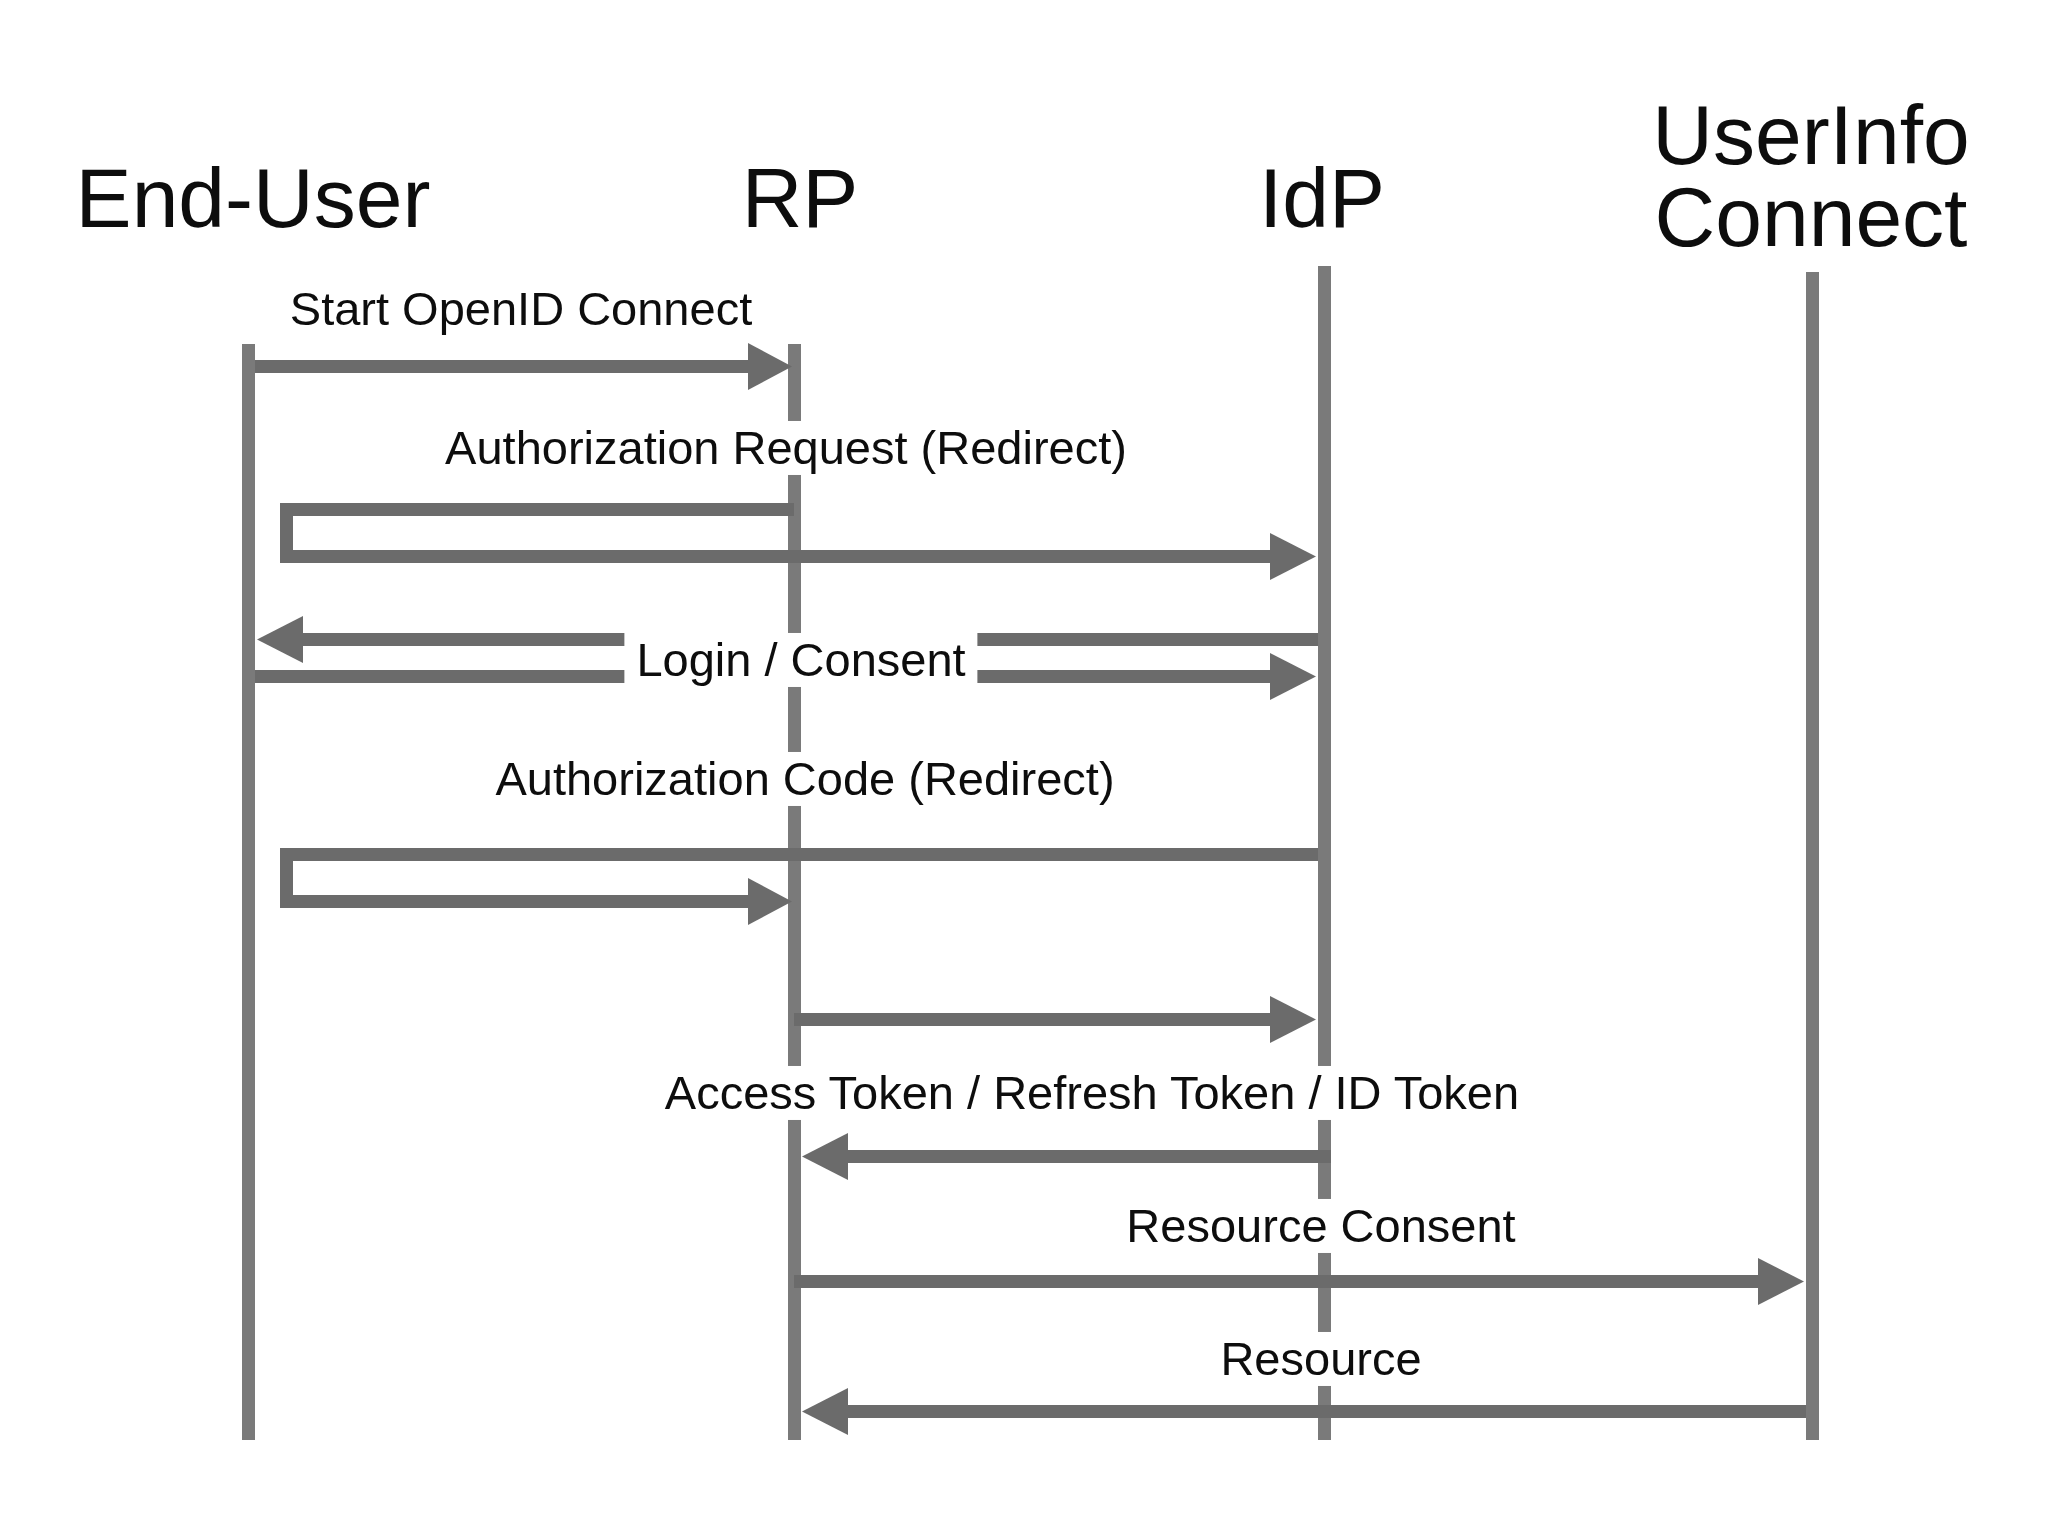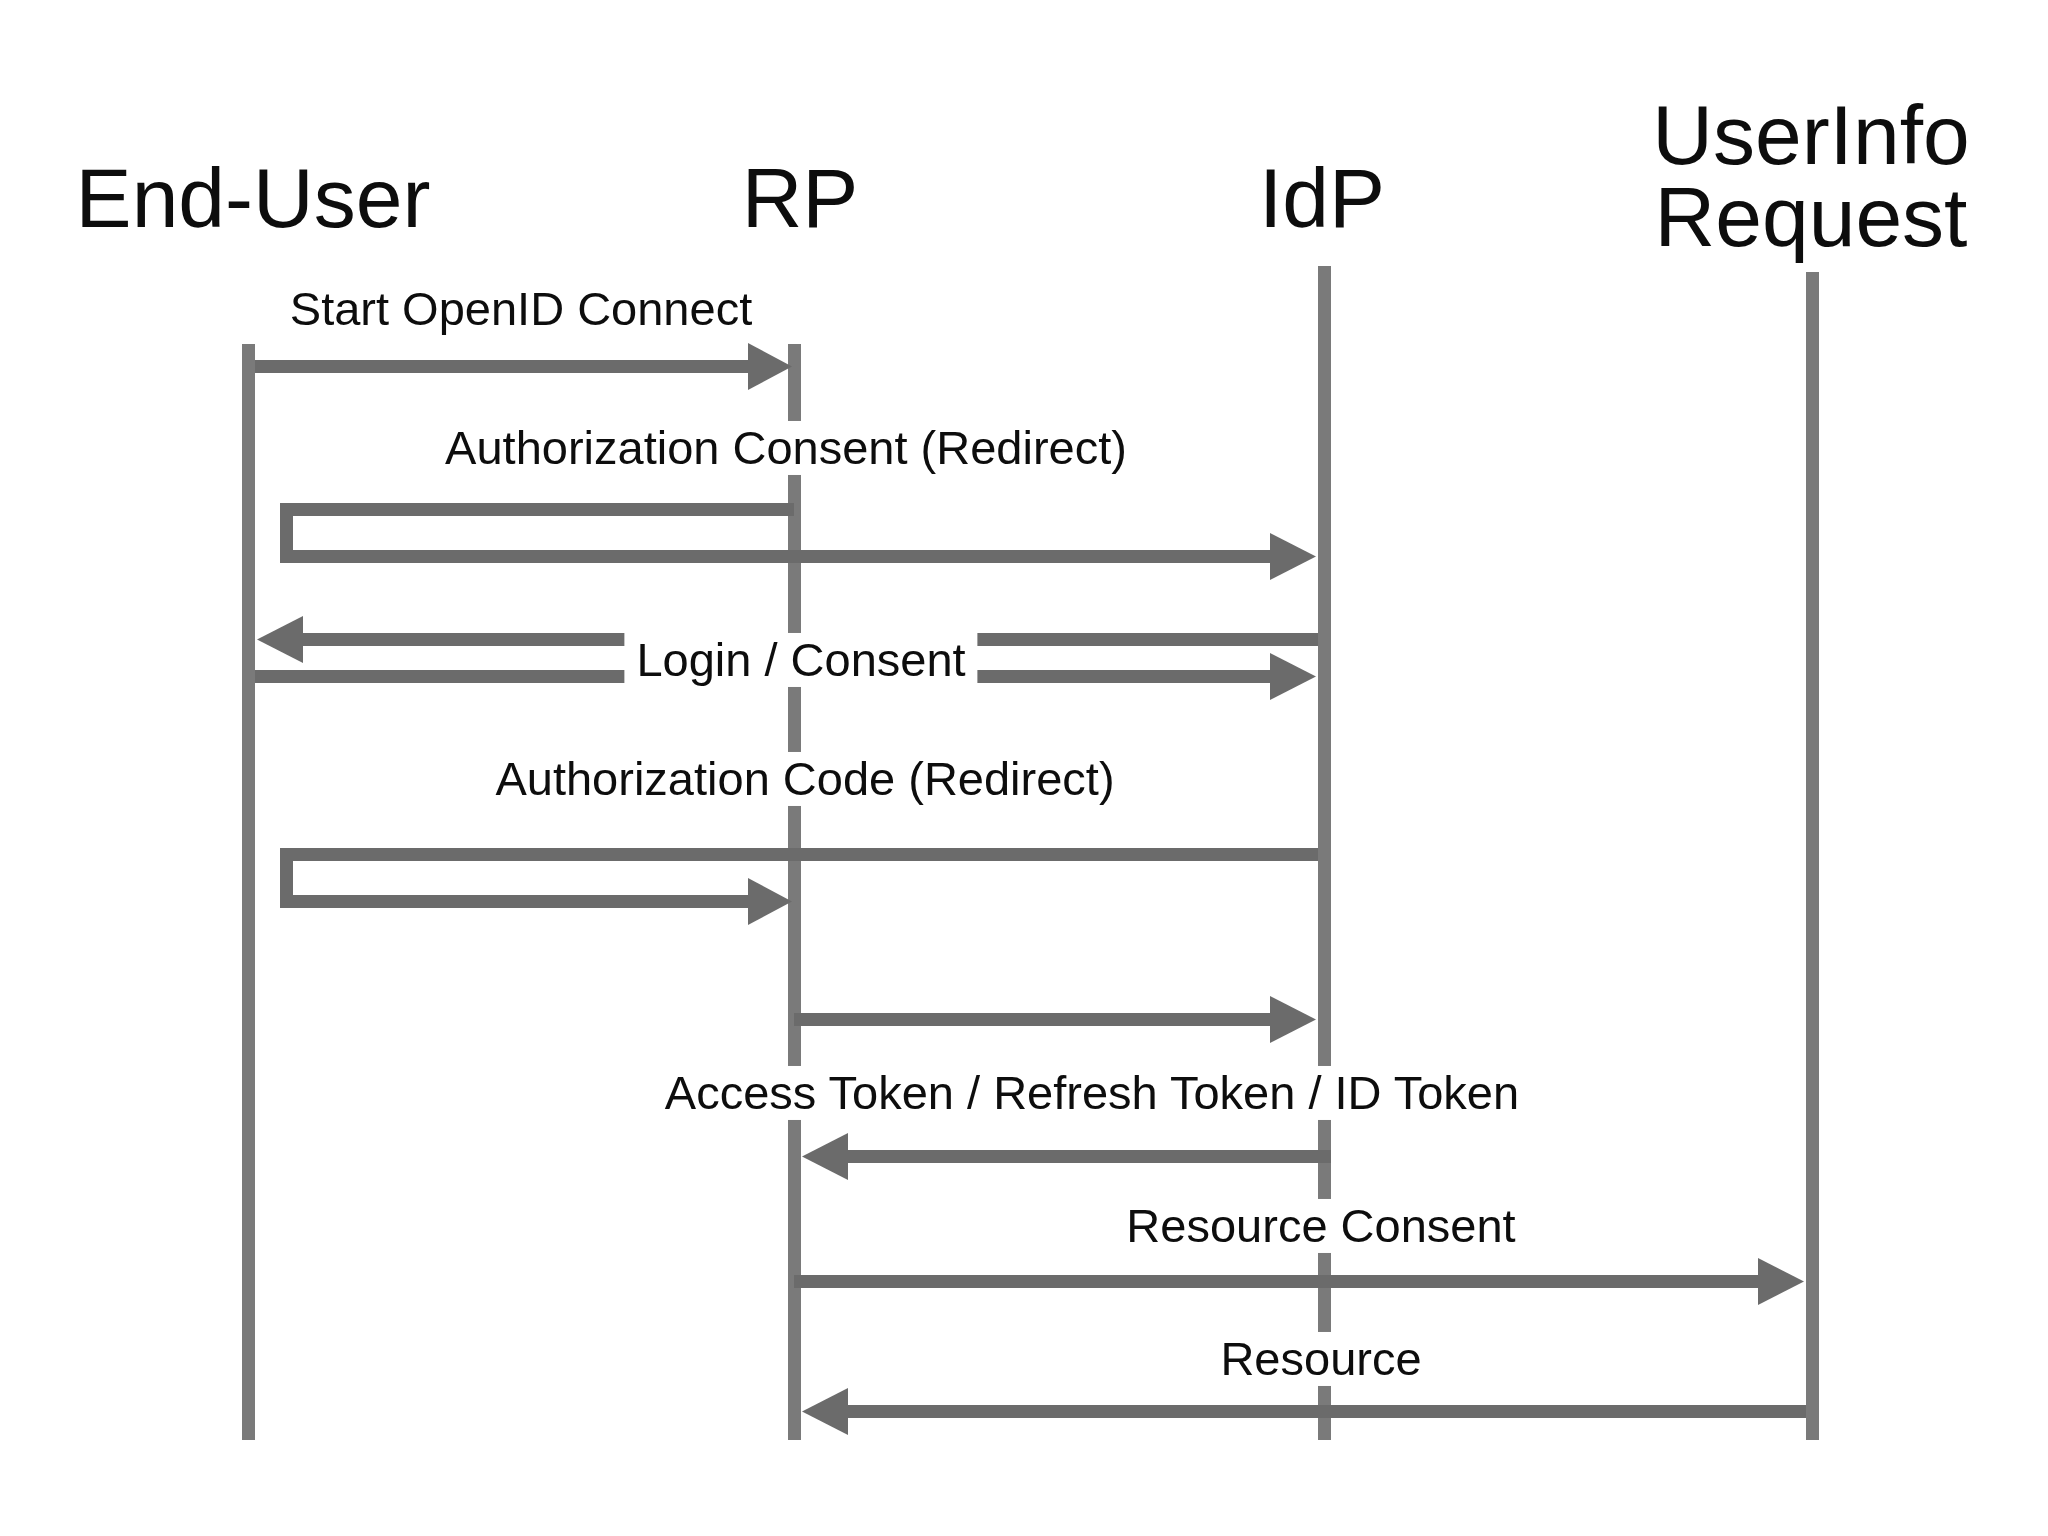--- a/index.html
+++ b/index.html
@@ -96,26 +96,26 @@
   </svg>
 
   <div class="label actor-label" style="left:253px;top:198px;">End-User</div>
 
   <div class="label actor-label" style="left:800px;top:198px;">RP</div>
 
   <div class="label actor-label" style="left:1322px;top:198px;">IdP</div>
 
   <div class="label actor-label" style="left:1811px;top:176px;">
     <span class="stack-line">UserInfo</span>
-    <span class="stack-line">Request</span>
+    <span class="stack-line">Connect</span>
   </div>
 
   <div class="label" style="left:521px;top:309px;">Start OpenID Connect</div>
 
-  <div class="label" style="left:786px;top:448px;">Authorization Consent (Redirect)</div>
+  <div class="label" style="left:786px;top:448px;">Authorization Request (Redirect)</div>
 
   <div class="label" style="left:801px;top:660px;">Login / Consent</div>
 
   <div class="label" style="left:805px;top:779px;">Authorization Code (Redirect)</div>
 
 
   <div class="label" style="left:1092px;top:1093px;">Access Token / Refresh Token / ID Token</div>
 
   <div class="label" style="left:1321px;top:1226px;">Resource Consent</div>
 

